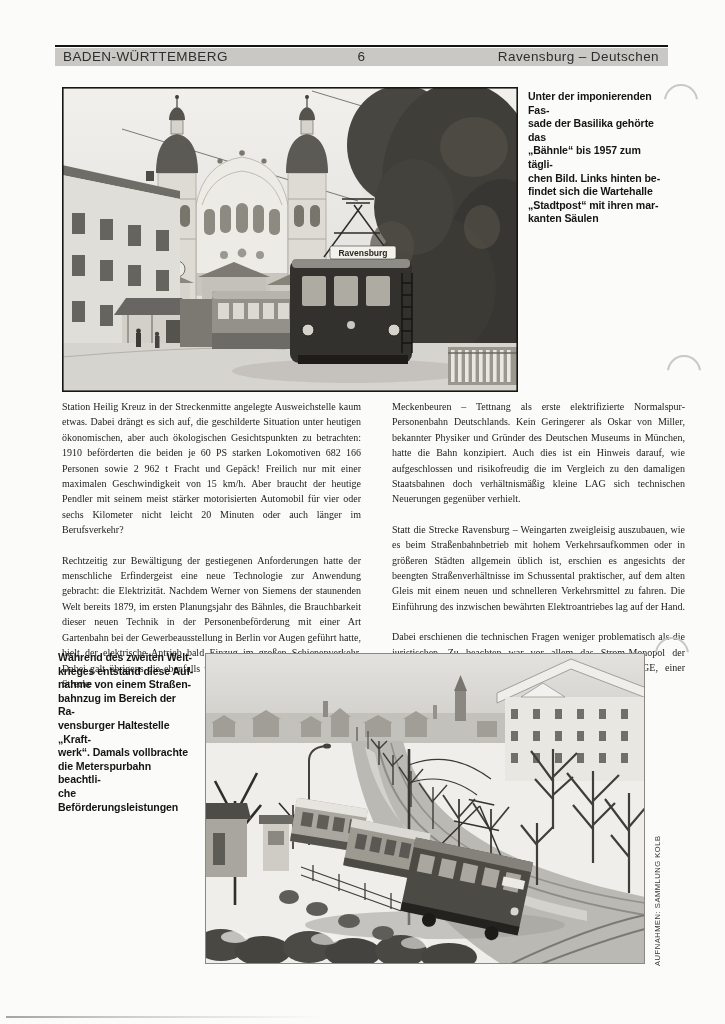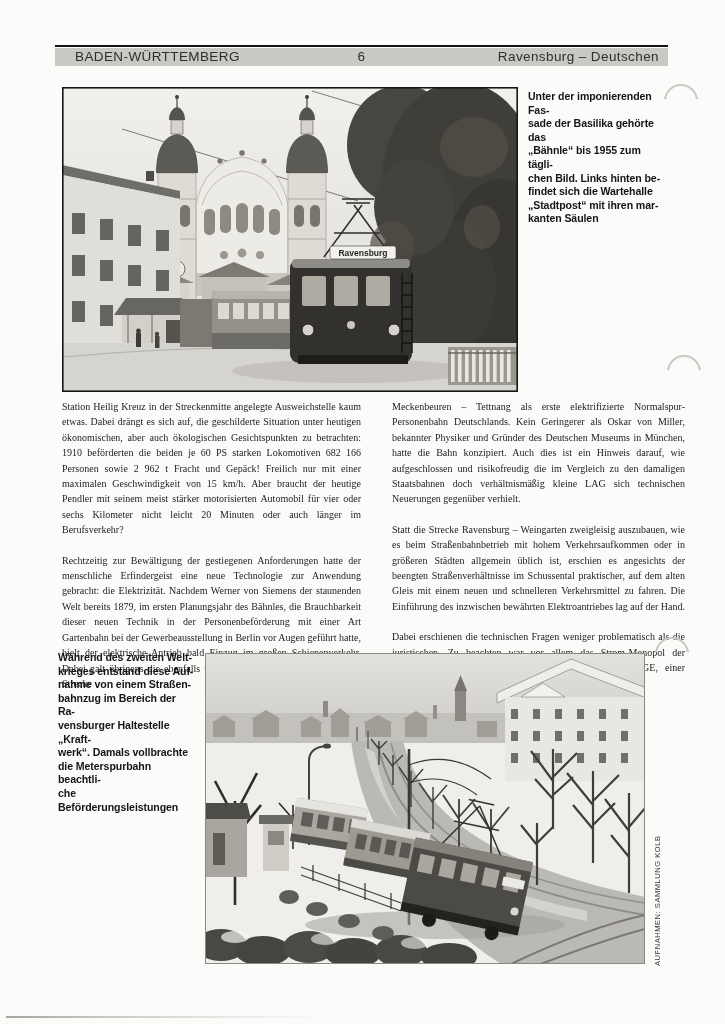--- a/index.html
+++ b/index.html
@@ -3,21 +3,21 @@
 <meta charset="utf-8">
 <style>
   html,body{margin:0;padding:0;background:#e9e9e7;}
   .page{position:relative;width:725px;height:1024px;background:#fbfbfa;overflow:hidden;
         font-family:"Liberation Sans",sans-serif;margin:0 auto;}
   
   .header-rule{position:absolute;left:55px;top:45px;width:613px;height:2px;background:#141413;}
   .header-band{position:absolute;left:55px;top:48px;width:613px;height:18px;background:#c9c8c4;
         display:flex;align-items:center;}
   .header-band span{color:#2f2e2c;font-size:13.5px;letter-spacing:.4px;line-height:18px;}
-  .hdr-left{position:absolute;left:20px;}
+  .hdr-left{position:absolute;left:8px;}
   .hdr-center{position:absolute;left:0;right:0;text-align:center;}
   .hdr-right{position:absolute;right:9px;}
   
   .photo{position:absolute;border-radius:22px;}
   .photo svg{display:block;}
   .top-photo{left:62px;top:87px;width:456px;height:305px;}
   .bottom-photo{left:205px;top:653px;width:440px;height:311px;}
   
   .caption{position:absolute;font-family:"Liberation Sans",sans-serif;font-weight:bold;
         font-size:10.6px;line-height:13.6px;color:#151514;white-space:pre-line;letter-spacing:-.1px;}
@@ -260,21 +260,21 @@
             <line x1="340" y1="256" x2="350" y2="256"></line>
         </g>
       </g>
 
       <rect x="0.8" y="0.8" width="454.4" height="303.4" fill="none" stroke="#161615" stroke-width="1.6"></rect>
     </svg>
   </div>
 
   <div class="caption top-caption">Unter der imponierenden Fas-
 sade der Basilika gehörte das
-„Bähnle“ bis 1955 zum tägli-
+„Bähnle“ bis 1957 zum tägli-
 chen Bild. Links hinten be-
 findet sich die Wartehalle
 „Stadtpost“ mit ihren mar-
 kanten Säulen</div>
 
   <div class="col left-col">
     <p>Station Heilig Kreuz in der Streckenmitte angelegte Ausweichstelle kaum etwas. Dabei drängt es sich auf, die geschilderte Situation unter heutigen ökonomischen, aber auch ökologischen Gesichtspunkten zu betrachten: 1910 beförderten die beiden je 60 PS starken Lokomotiven 682 166 Personen sowie 2 962 t Fracht und Gepäck! Freilich nur mit einer maximalen Geschwindigkeit von 15 km/h. Aber braucht der heutige Pendler mit seinem meist stärker motorisierten Automobil für vier oder sechs Kilometer nicht leicht 20 Minuten oder auch länger im Berufsverkehr?</p>
     <p>Rechtzeitig zur Bewältigung der gestiegenen Anforderungen hatte der menschliche Erfindergeist eine neue Technologie zur Anwendung gebracht: die Elektrizität. Nachdem Werner von Siemens der staunenden Welt bereits 1879, im ersten Planungsjahr des Bähnles, die Brauchbarkeit dieser neuen Technik in der Personenbeförderung mit einer Art Gartenbahn bei der Gewerbeausstellung in Berlin vor Augen geführt hatte, hielt der elektrische Antrieb bald Einzug im großen Schienenverkehr. Dabei galt übrigens die ebenfalls von der LAG gebaute und betriebene Strecke</p>
   </div>
   <div class="col right-col">

